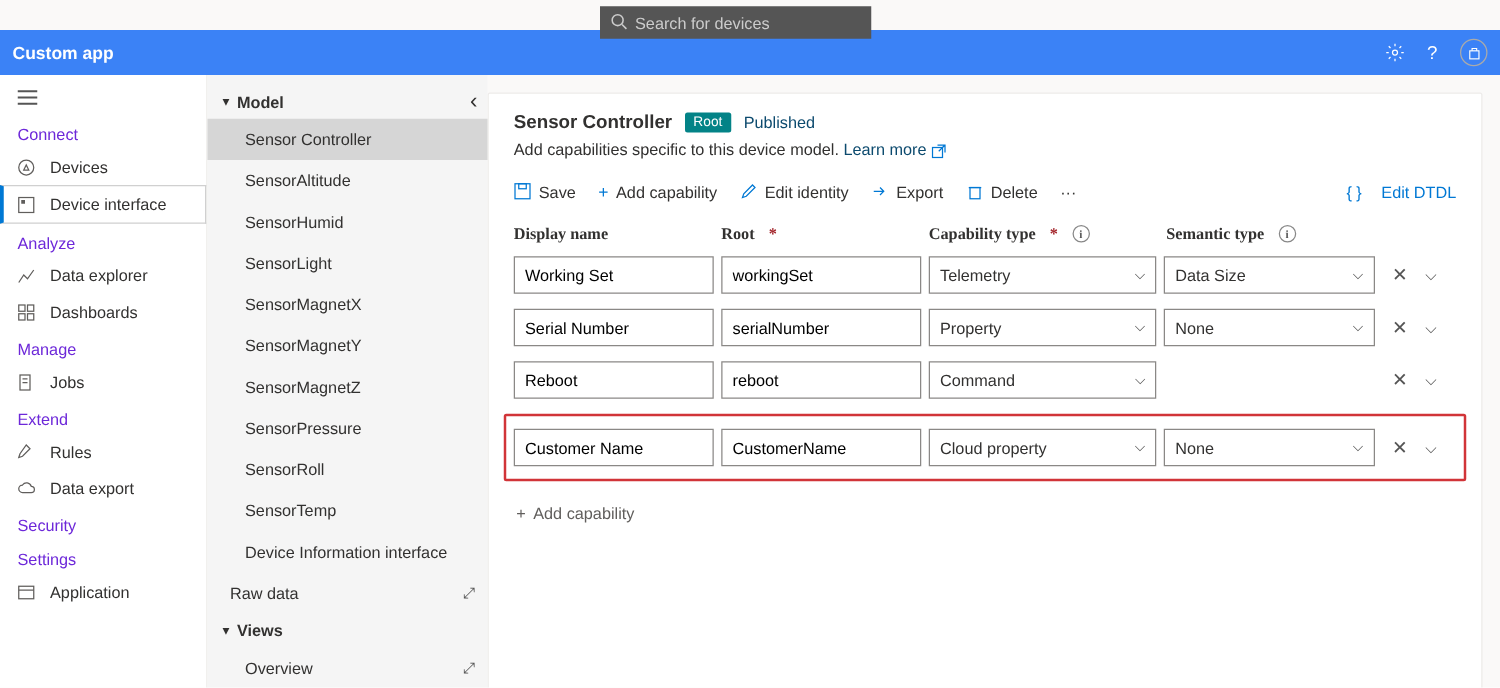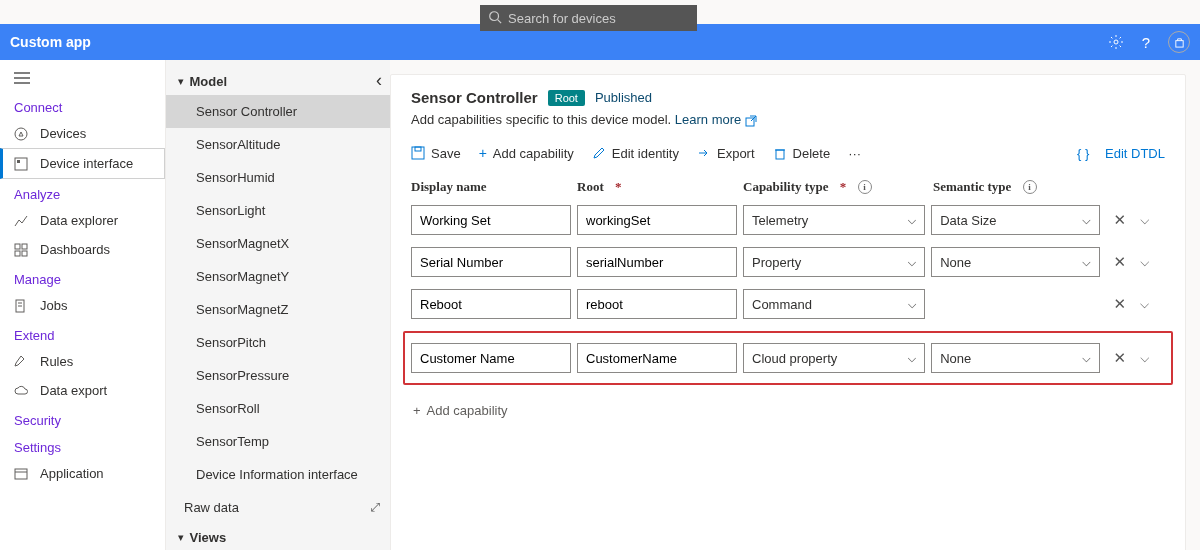--- a/index.html
+++ b/index.html
@@ -198,21 +198,20 @@
       <span class="caret">▾</span>
       <span class="model-head-label">Model</span>
     </div>
     <div class="model-item selected">Sensor Controller</div>
     <div class="model-item">SensorAltitude</div>
     <div class="model-item">SensorHumid</div>
     <div class="model-item">SensorLight</div>
     <div class="model-item">SensorMagnetX</div>
     <div class="model-item">SensorMagnetY</div>
     <div class="model-item">SensorMagnetZ</div>
-    <div class="model-item">SensorPitch</div>
     <div class="model-item">SensorPressure</div>
     <div class="model-item">SensorRoll</div>
     <div class="model-item">SensorTemp</div>
     <div class="model-item">Device Information interface</div>
     <div class="model-item rel" style="padding-left:18px">
       <span>Raw data</span>
       <span class="model-expand">⤢</span>
     </div>
     <div class="model-head" style="padding-top:6px">
       <span class="caret">▾</span>

